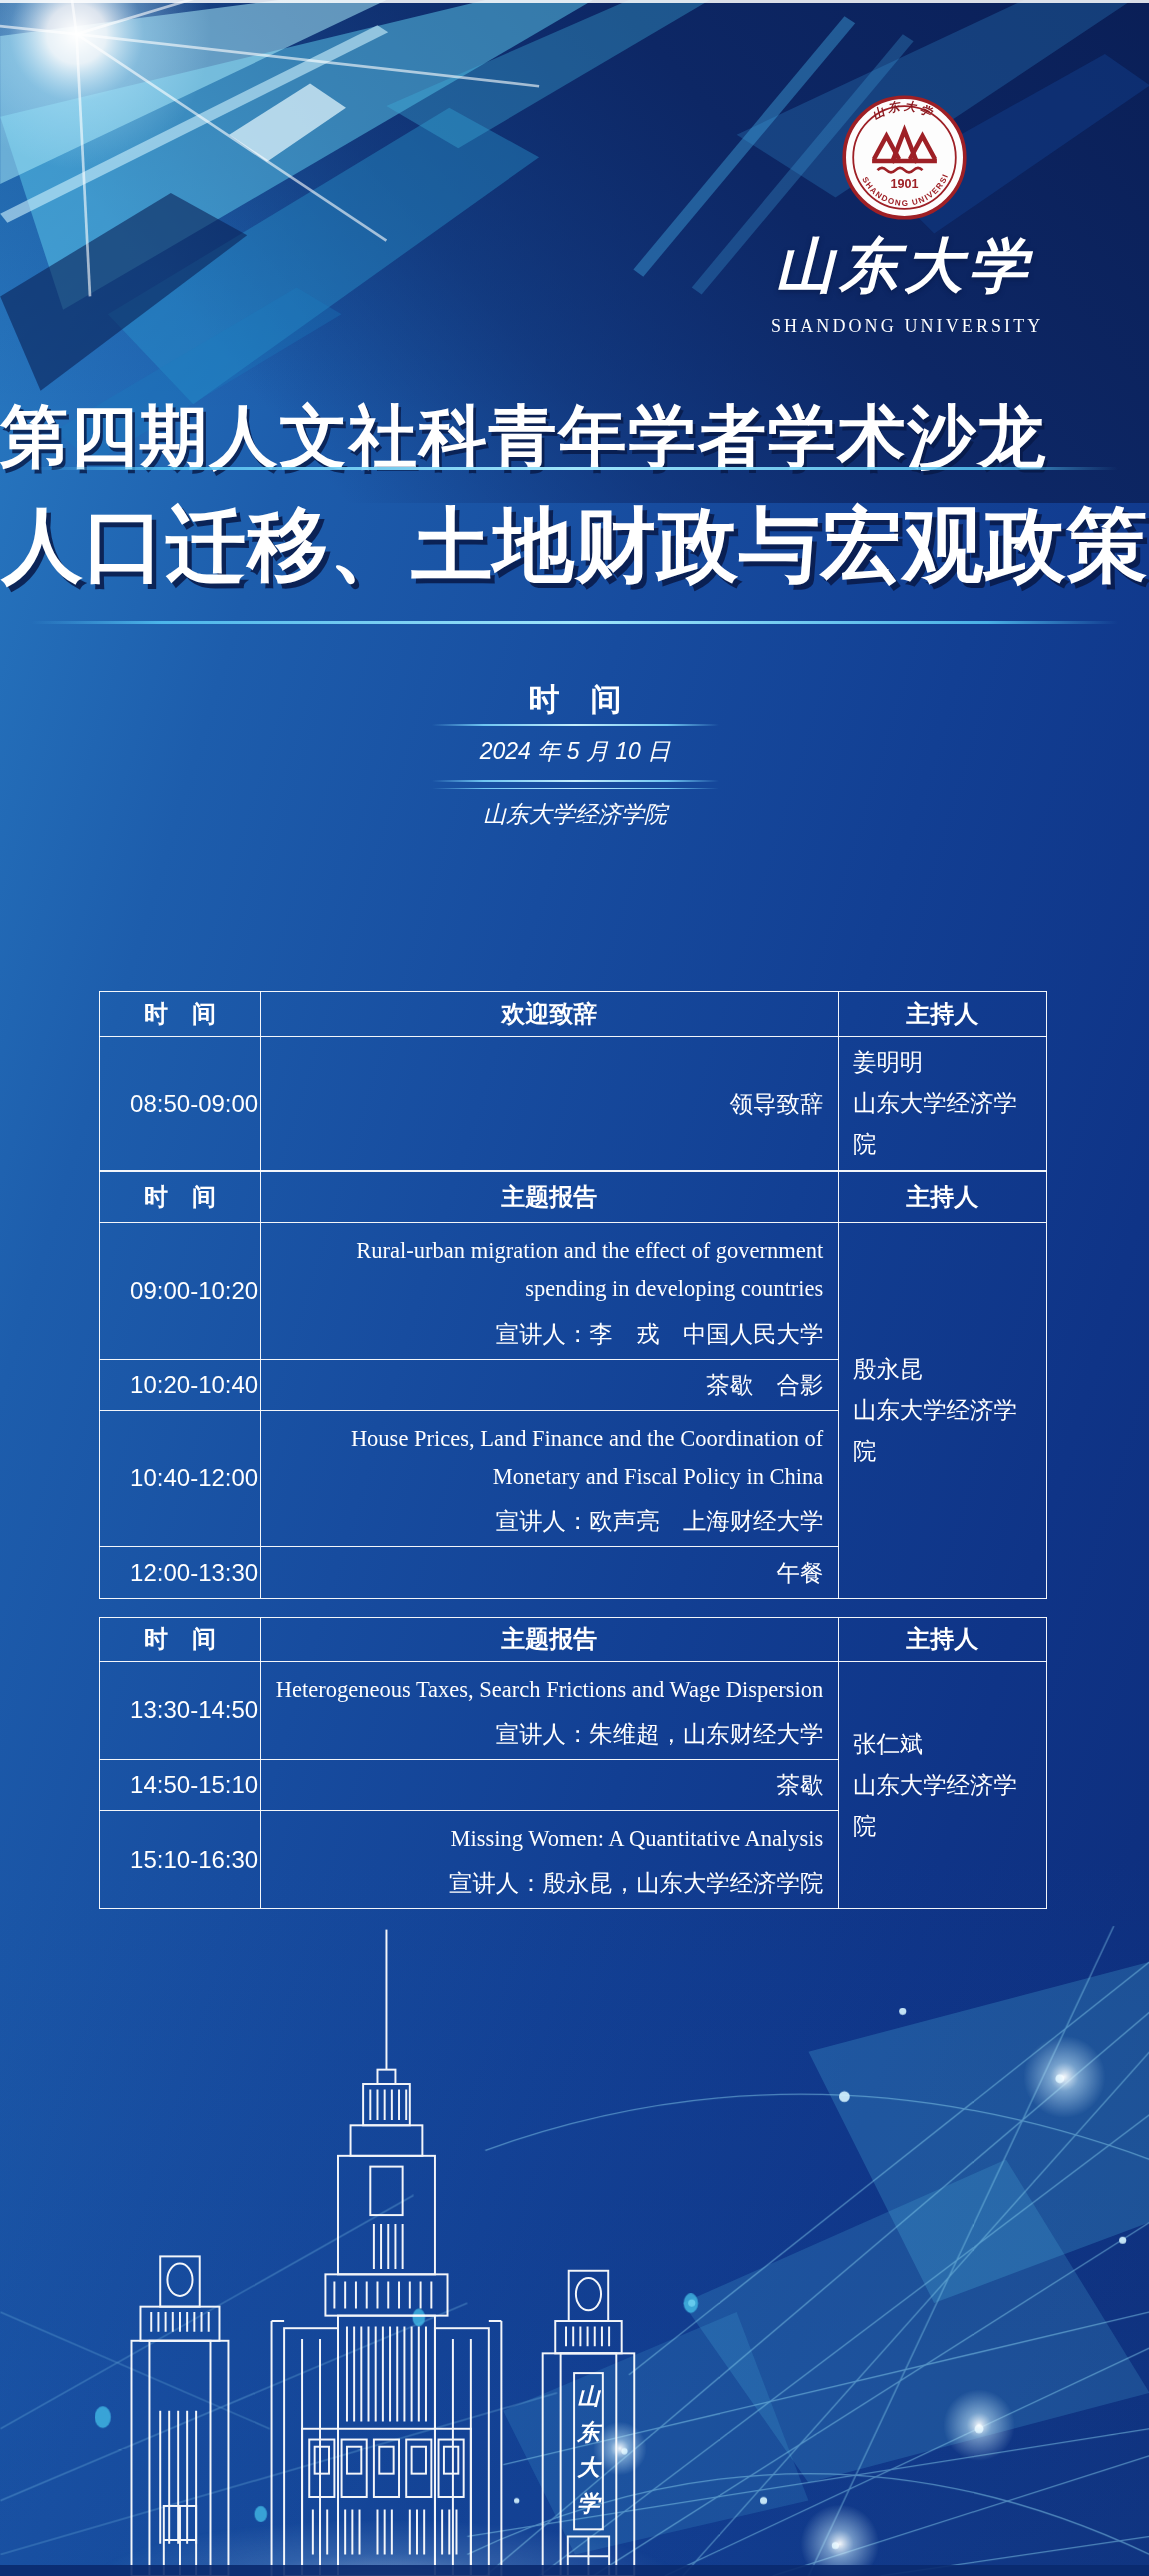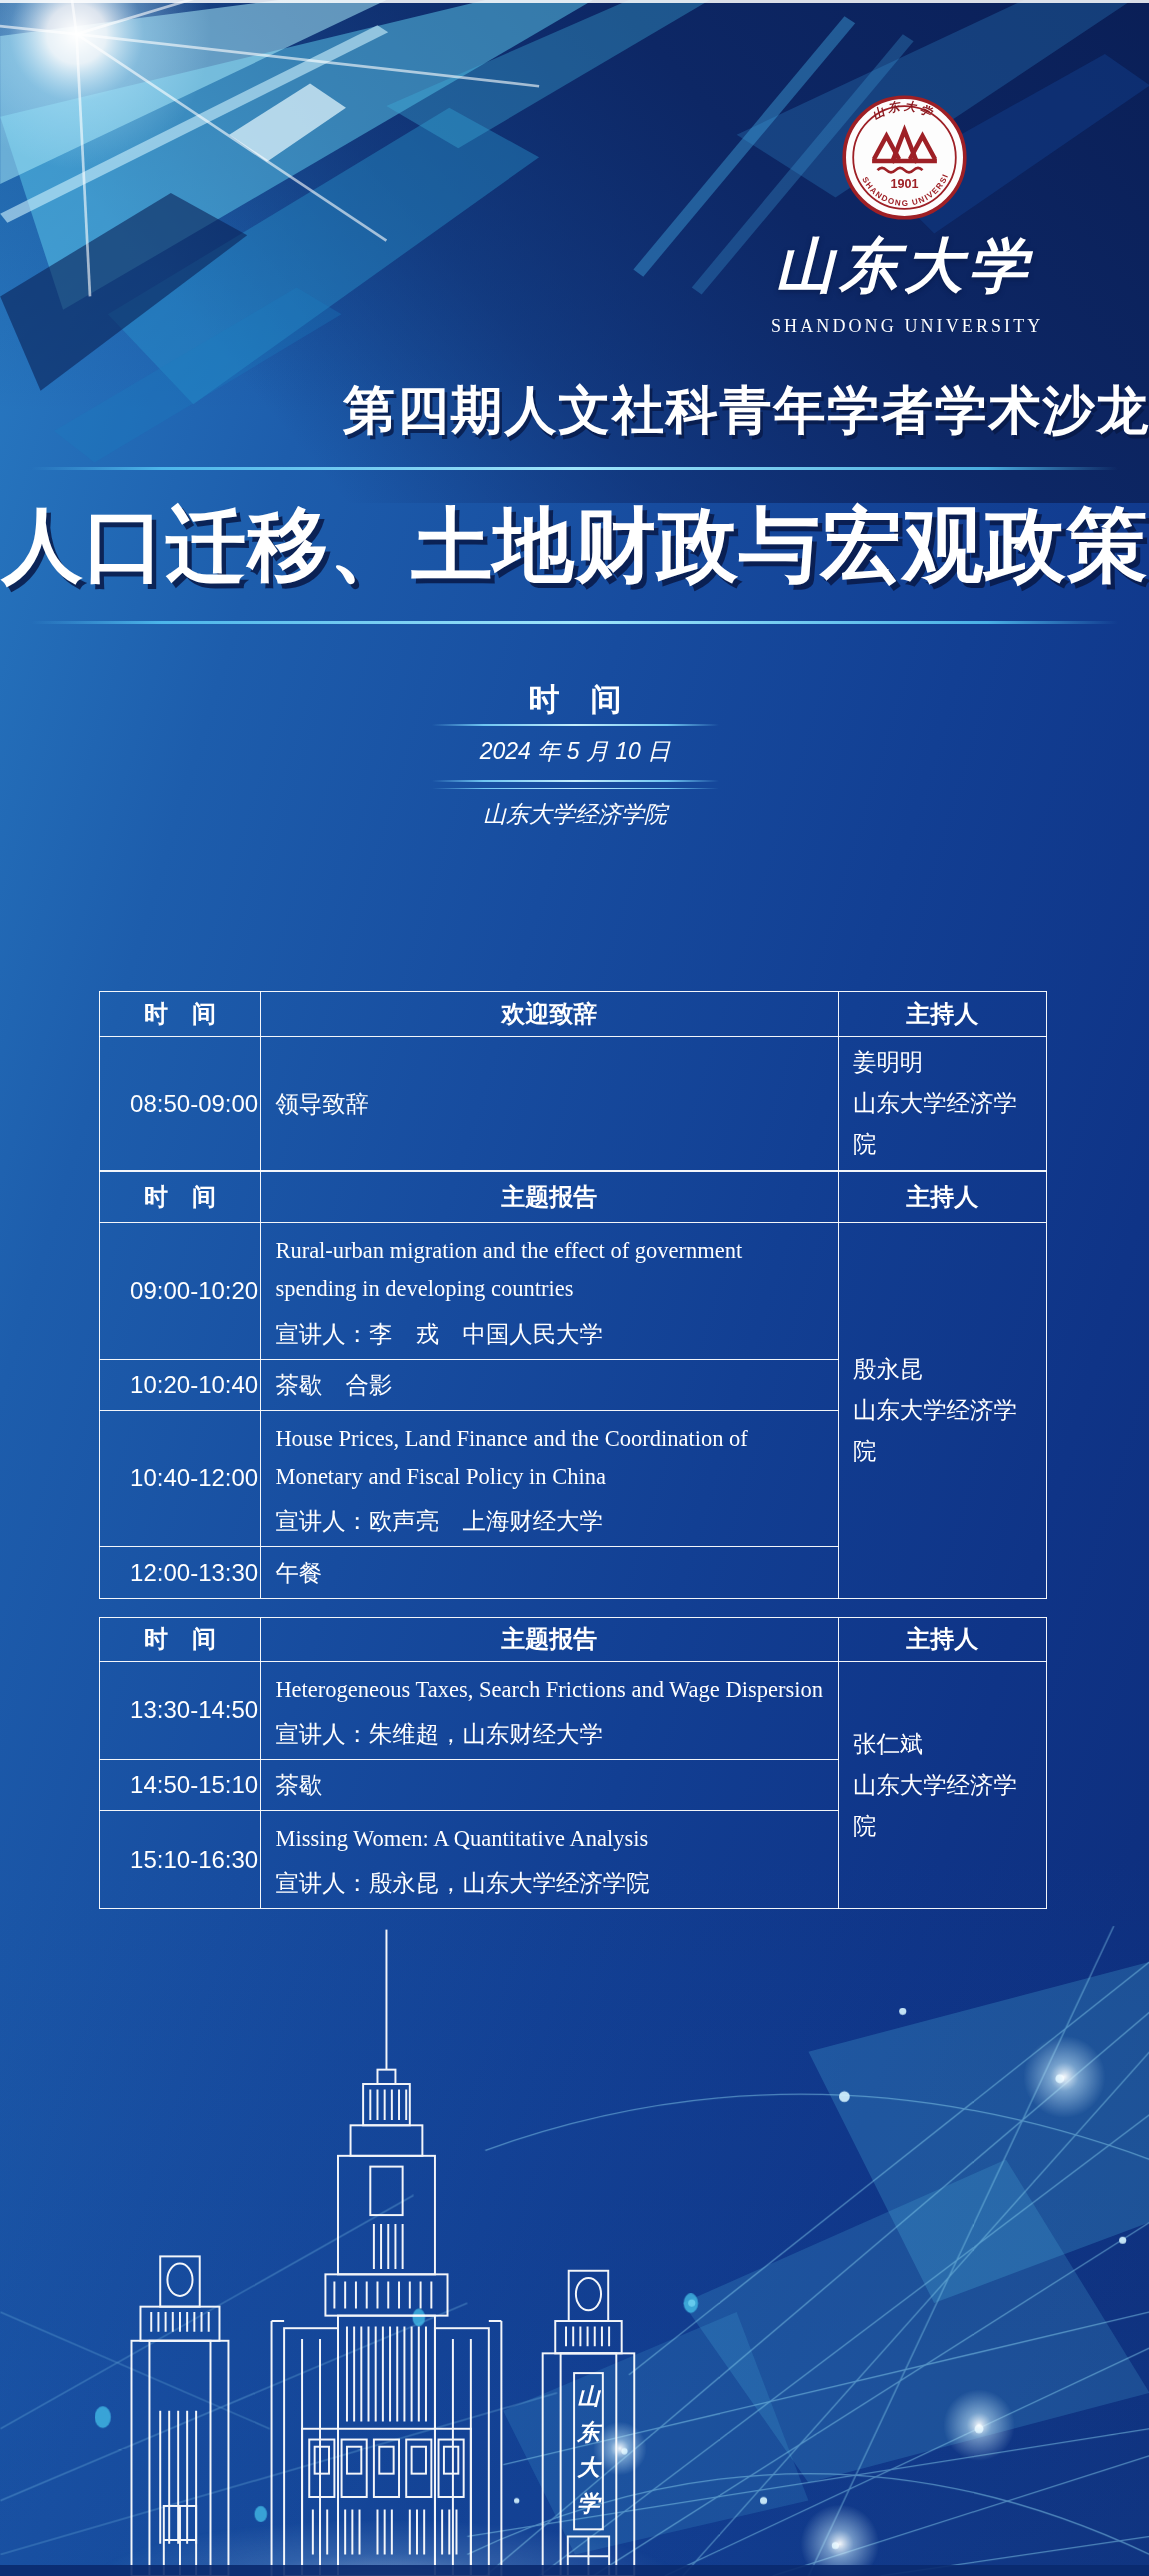--- a/index.html
+++ b/index.html
@@ -17,41 +17,41 @@
   .top-deco,.bottom-deco{position:absolute;left:0;width:1150px;display:block;}
   .top-deco{top:0;}
   .bottom-deco{bottom:0;}
 
   .logo{position:absolute;left:771px;top:90px;width:266px;text-align:center;}
   .seal{display:block;margin:0 auto;}
   .logo-calli{margin-top:1.8px;font-size:59px;font-weight:700;font-style:italic;letter-spacing:5.4px;
     text-shadow:0 1.8px 5.4px rgba(5,20,60,.5);white-space:nowrap;}
   .logo-latin{margin-top:9px;font-family:"Liberation Serif","DejaVu Serif",serif;font-size:18px;letter-spacing:3.1px;white-space:nowrap;}
 
-  .series-title{position:absolute;top:376px;left:0;width:100%;text-align:right;
-    font-size:52px;font-weight:800;letter-spacing:1.8px;text-shadow:2.7px 3.6px 0 rgba(8,25,70,.8);}
+  .series-title{position:absolute;top:392px;left:0;width:100%;text-align:left;
+    font-size:68px;font-weight:800;letter-spacing:1.8px;text-shadow:2.7px 3.6px 0 rgba(8,25,70,.8);}
   .rule{position:absolute;left:31px;width:1087px;height:2.7px;border-radius:1.8px;
     background:linear-gradient(90deg,rgba(84,196,244,0) 0%,rgba(84,196,244,.85) 12%,#9fe5fb 50%,rgba(84,196,244,.85) 88%,rgba(84,196,244,0) 100%);}
   .rule-top{top:467px;} .rule-bottom{top:621px;}
   .main-title{position:absolute;top:492px;left:0;width:100%;text-align:center;white-space:nowrap;
     font-size:81px;font-weight:900;letter-spacing:0.9px;text-shadow:4.5px 5.4px 0 rgba(8,25,70,.85);}
 
   .info{position:absolute;top:681px;left:0;width:100%;text-align:center;}
   .info-label{font-size:31px;font-weight:700;line-height:38px;}
   .info-rule{width:287px;height:1.8px;margin:5.4px auto;
     background:linear-gradient(90deg,rgba(120,210,250,0),rgba(120,210,250,.9) 18%,#c5effd 50%,rgba(120,210,250,.9) 82%,rgba(120,210,250,0));}
   .info-value{font-size:23px;line-height:38px;margin-bottom:10.8px;font-style:italic;}
 
   table.sched{position:absolute;left:99px;width:948px;border-collapse:collapse;table-layout:fixed;}
   .t1{top:991px;} .t2{top:1170px;} .t3{top:1617px;}
   .sched col.c-time{width:17%;} .sched col.c-topic{width:61%;} .sched col.c-host{width:22%;}
   .sched th,.sched td{border:1.8px solid rgba(255,255,255,.95);color:#fff;}
   .sched th{font-size:24px;font-weight:700;text-align:center;padding:5.4px 3.6px;}
   .cell-time{font-size:24px;text-align:right;padding:3.6px 1.8px;}
-  .cell-topic{padding:9px 14.4px;text-align:left;vertical-align:middle;}
+  .cell-topic{padding:9px 14.4px;text-align:right;vertical-align:middle;}
   .cell-topic.center{}
   .title-en{font-family:"Liberation Serif","DejaVu Serif",serif;font-size:22.5px;line-height:1.7;}
   .speaker{font-size:23.4px;margin-top:9px;}
   .topic-cn{font-size:23.4px;}
   .cell-host{font-size:23.4px;line-height:1.75;padding:5.4px 9px 5.4px 14.4px;text-align:left;vertical-align:middle;}
 </style>
 </head>
 <body>
 
 <div class="poster">

